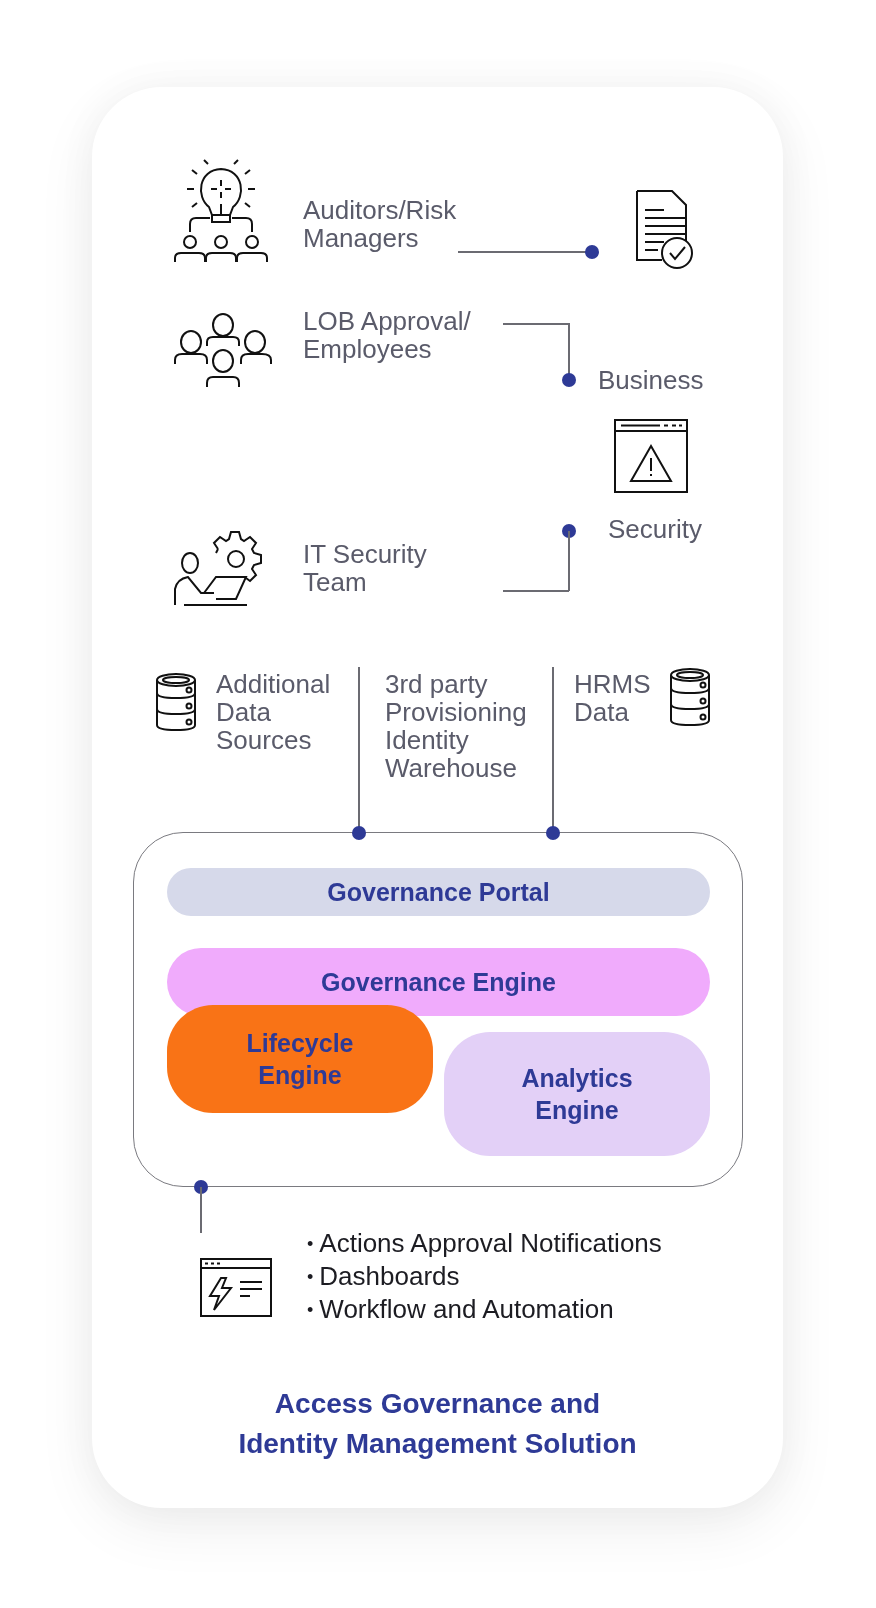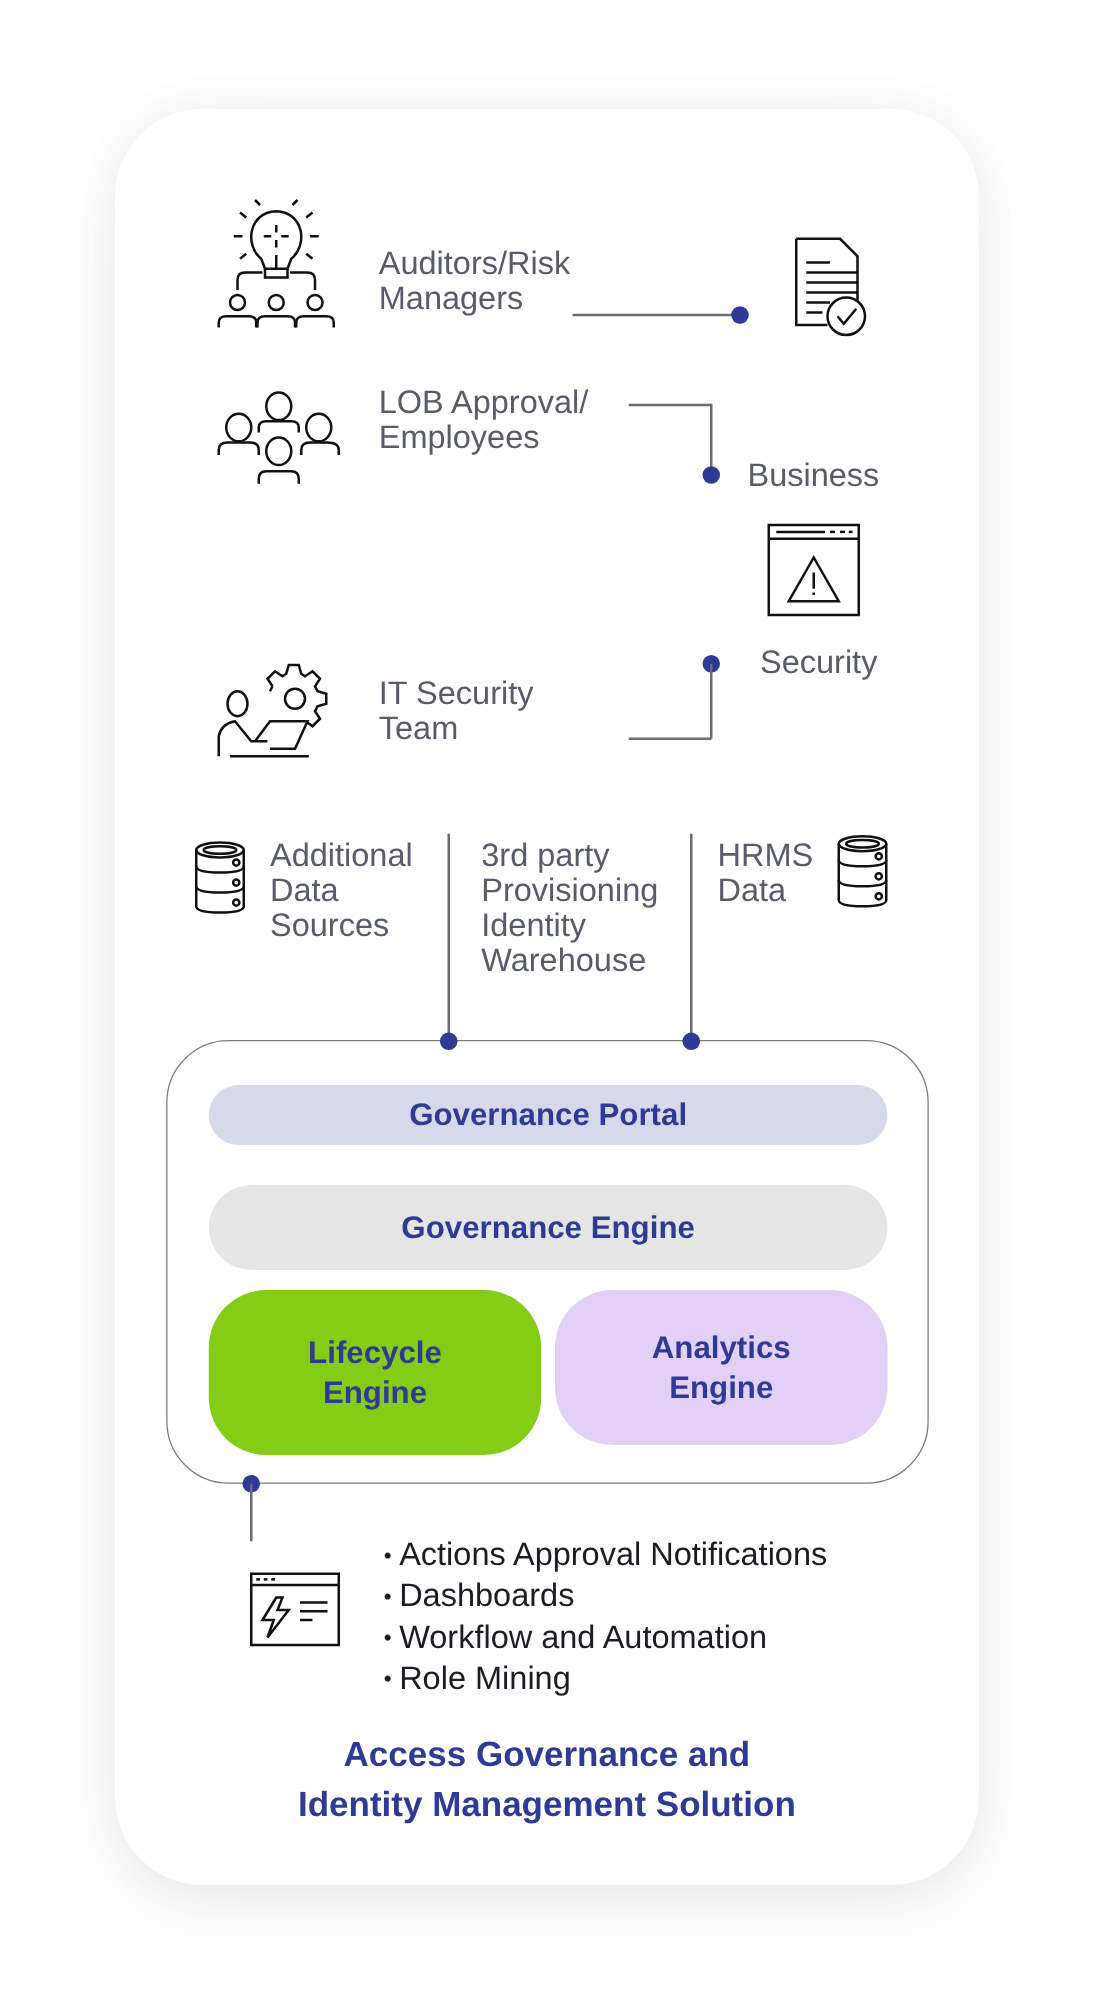--- a/index.html
+++ b/index.html
@@ -170,22 +170,22 @@
       <circle cx="33" cy="33" r="2.5"></circle>
       <circle cx="33" cy="49" r="2.5"></circle>
   </svg>
 </div>
 
 <div class="outer-box"></div>
 <div class="dot" style="left:359px;top:833px;background:#2e3a96;"></div>
 <div class="dot" style="left:553px;top:833px;background:#2e3a96;"></div>
 
 <div class="pill" style="left:167px;top:868px;width:543px;height:48px;border-radius:34px;background:#d6d9ea;color:#2e3a96;">Governance Portal</div>
-<div class="pill" style="left:167px;top:948px;width:543px;height:68px;border-radius:34px;background:#e5e5e5;color:#2e3a96;">Governance Engine</div>
-<div class="pill" style="left:167px;top:1032px;width:266px;height:132px;border-radius:46px;background:#84cc16;color:#2e3a96;">Lifecycle
+<div class="pill" style="left:167px;top:948px;width:543px;height:68px;border-radius:34px;background:#f0abfc;color:#2e3a96;">Governance Engine</div>
+<div class="pill" style="left:167px;top:1005px;width:266px;height:108px;border-radius:46px;background:#f97316;color:#2e3a96;">Lifecycle
 Engine</div>
 <div class="pill" style="left:444px;top:1032px;width:266px;height:124px;border-radius:46px;background:#e3d0f7;color:#2e3a96;">Analytics
 Engine</div>
 
 <div class="dot" style="left:201px;top:1187px;background:#2e3a96;"></div>
 <div class="wire" style="left:200px;top:1187px;width:1.5px;height:46px;"></div>
 <div class="abs icon" style="left:200px;top:1258px;">
   <svg width="72" height="60" viewBox="0 0 72 60" fill="none" stroke="#111" stroke-width="2">
     <rect x="1" y="1" width="70" height="57"></rect>
     <line x1="1" y1="10" x2="71" y2="10"></line>
@@ -195,17 +195,16 @@
     <path d="M21 20 L10 38 H19 L14 52 L31 30 H22 L26 20 Z"></path>
     <line x1="40" y1="24" x2="62" y2="24"></line>
     <line x1="40" y1="31" x2="62" y2="31"></line>
     <line x1="40" y1="38" x2="50" y2="38"></line>
   </svg>
 </div>
 <ul class="bullets abs" style="left:307px;top:1227px;">
   <li>Actions Approval Notifications</li>
   <li>Dashboards</li>
   <li>Workflow and Automation</li>
-  <li>Role Mining</li>
 </ul>
 
 <div class="footer-title" style="color:#2e3a96;">Access Governance and
 Identity Management Solution</div>
 
 </body></html>

